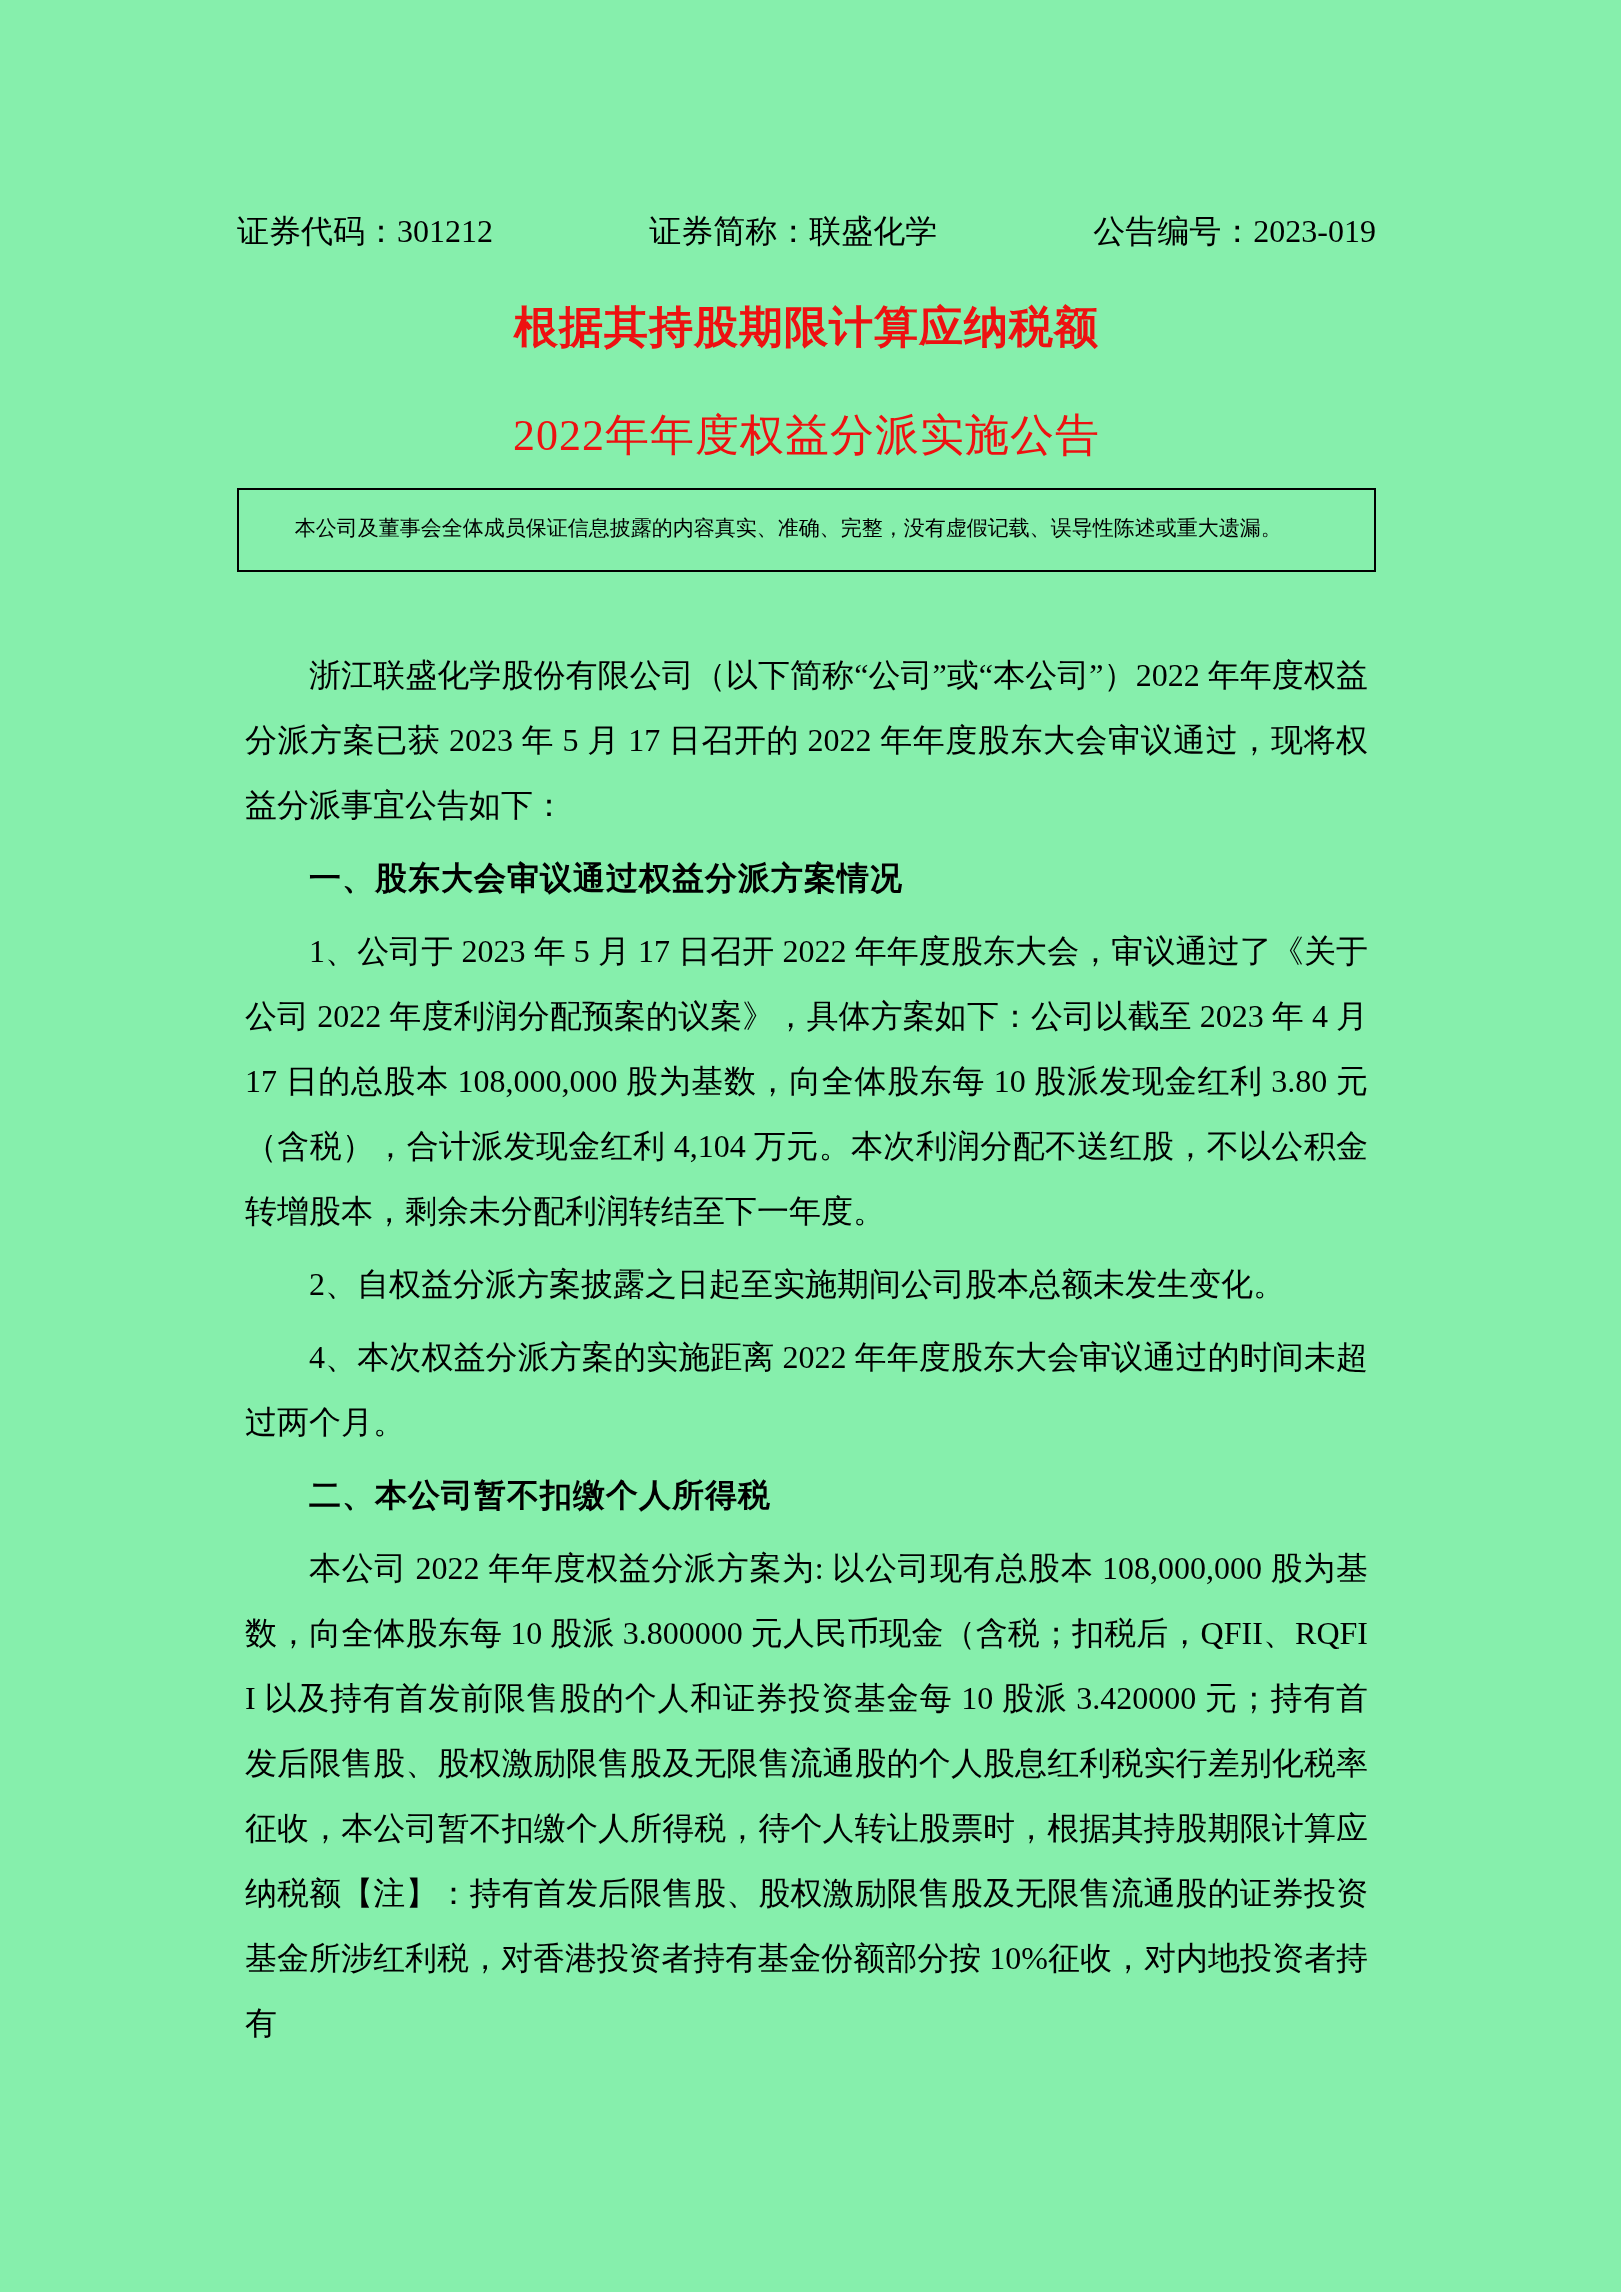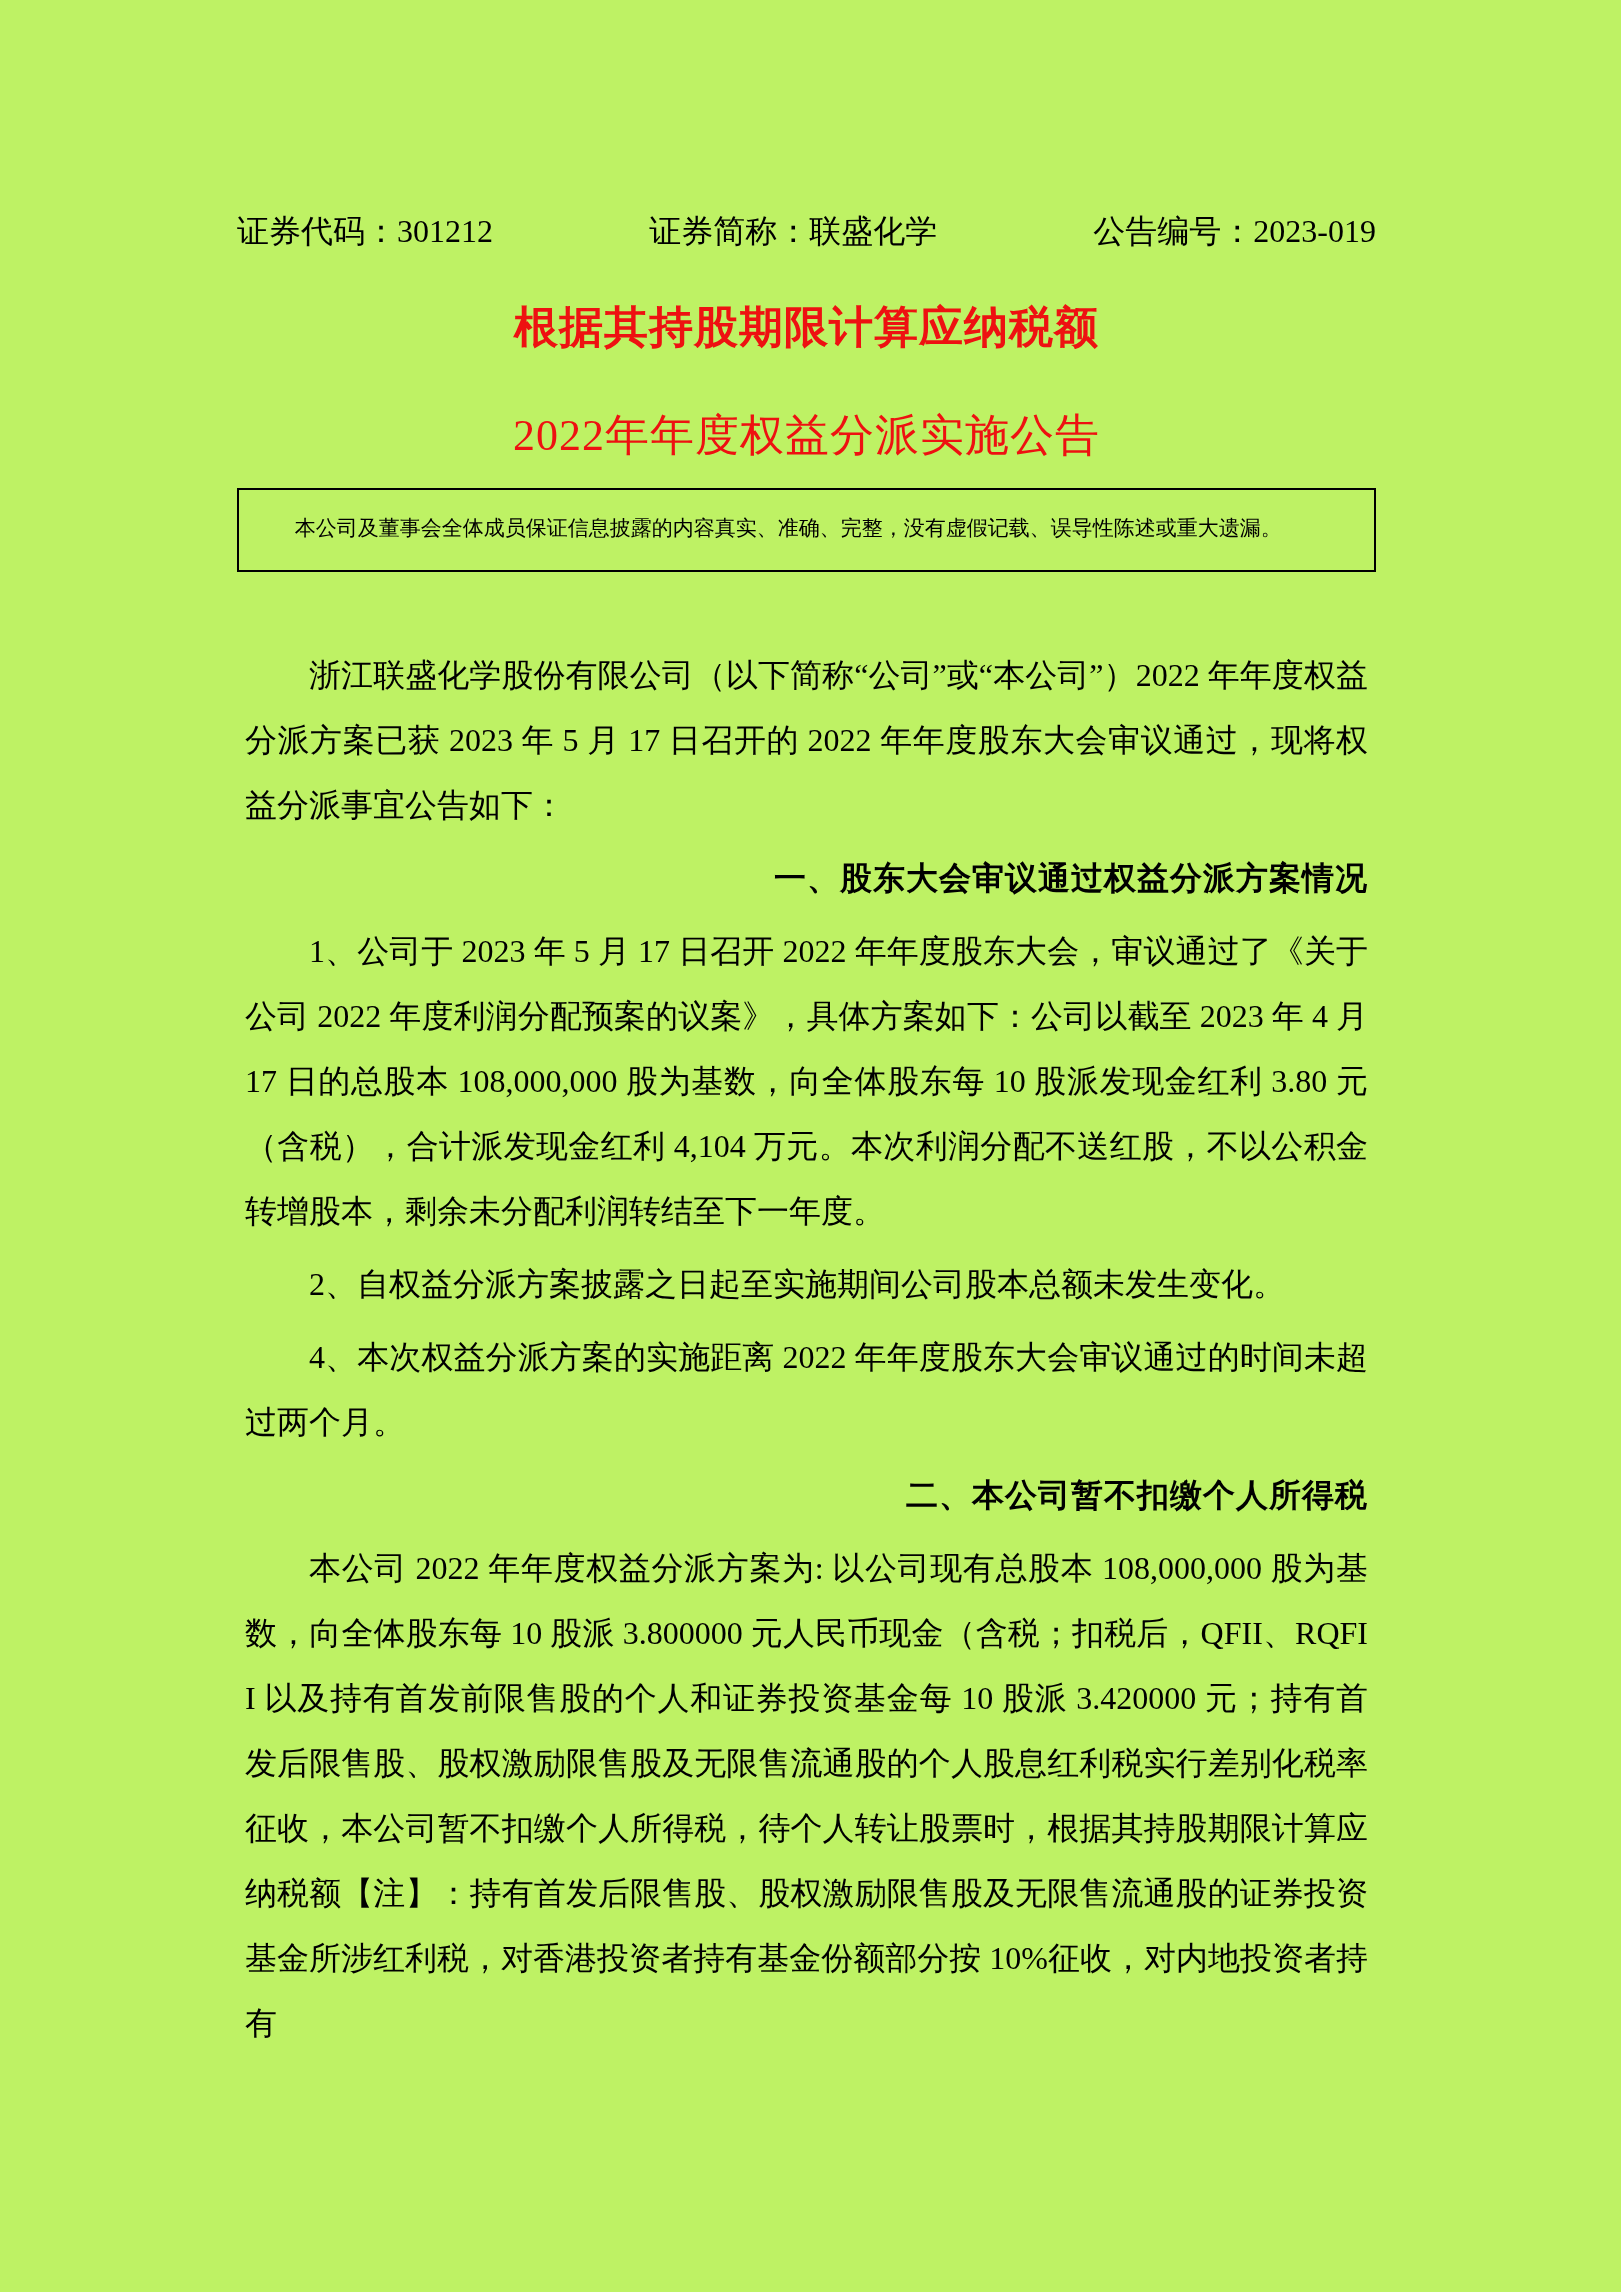--- a/index.html
+++ b/index.html
@@ -2,21 +2,21 @@
 <html><head>
 <meta charset="utf-8">
 <style>
   * { box-sizing: border-box; }
   html, body { margin: 0; padding: 0; background: #ffffff; }
   .page {
     position: relative;
     width: 1621px;
     height: 2293px;
     margin: 0 auto;
-    background: #bef264;
+    background: #86efac;
     overflow: hidden;
     font-family: "Liberation Serif", "DejaVu Serif", serif;
     color: #000000;
   }
   .content {
     position: absolute;
     left: 237px;
     top: 210px;
     width: 1139px;
   }
@@ -60,21 +60,21 @@
   }
   .doc-body p {
     margin: 8px;
     text-indent: 2em;
     text-align: justify;
     word-break: break-all;
   }
   .doc-body p.heading {
     font-family: "Liberation Sans", "DejaVu Sans", sans-serif;
     font-weight: bold;
-    text-align: right;
+    text-align: left;
     letter-spacing: 1px;
   }
 </style>
 </head>
 <body>
 
 <div class="page">
   <div class="content">
 
     <div class="doc-header">

